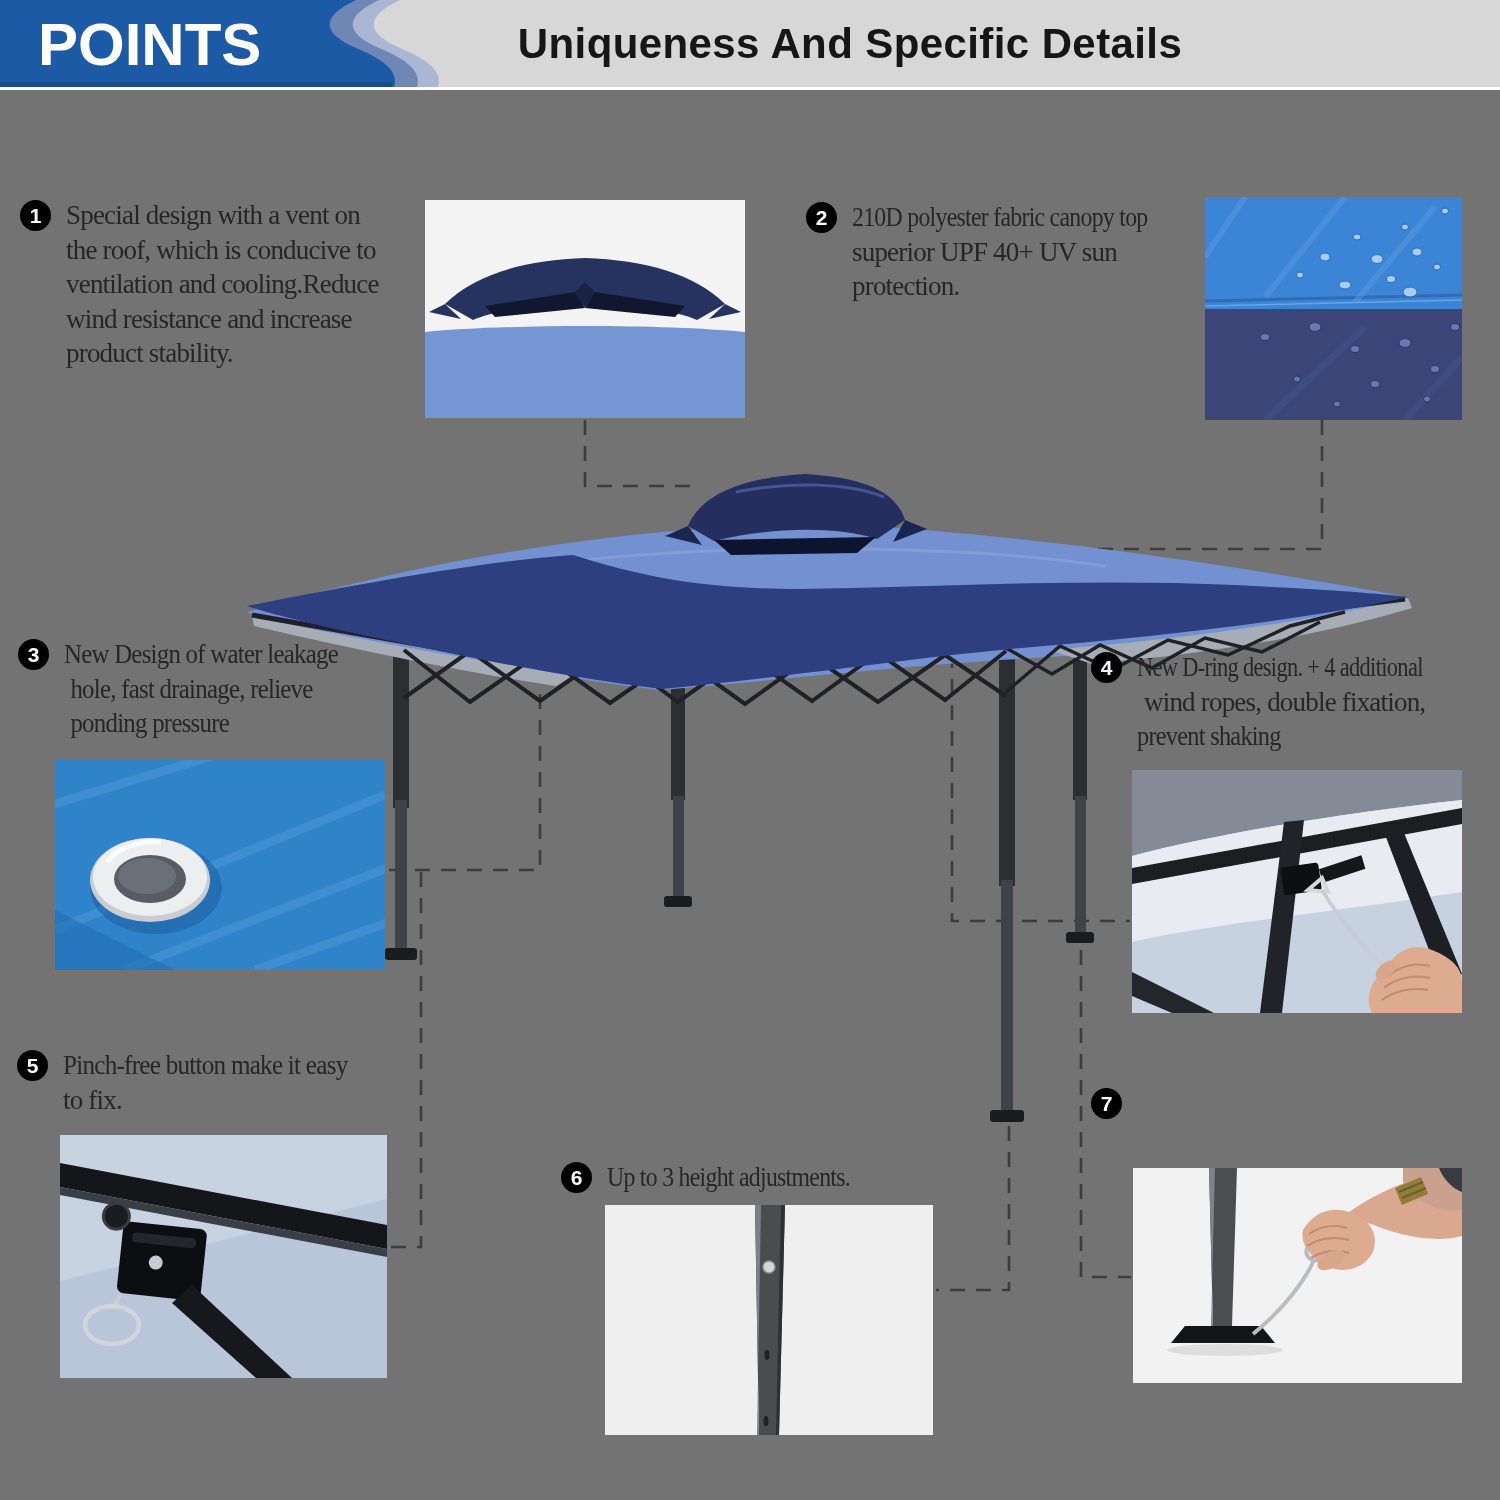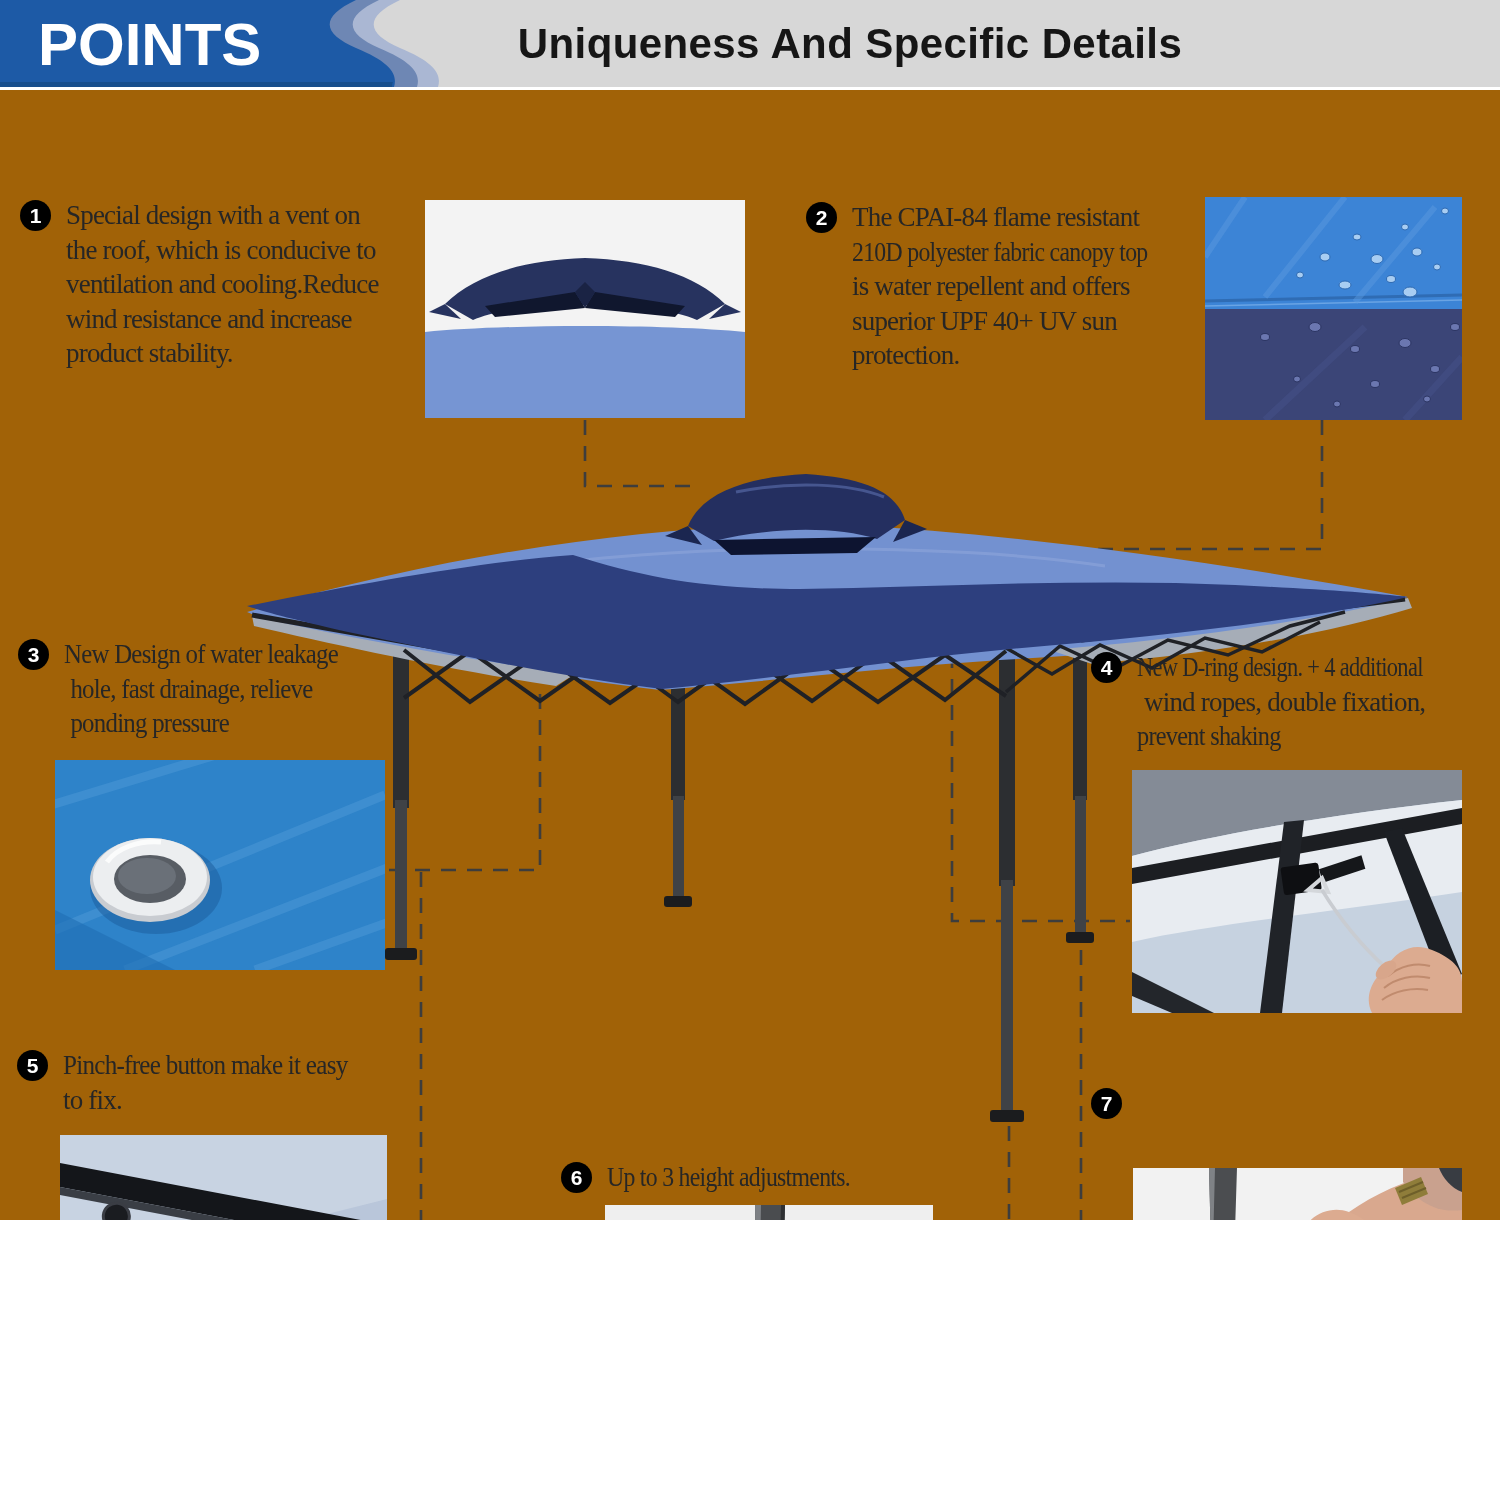--- a/index.html
+++ b/index.html
@@ -1,16 +1,16 @@
 <!DOCTYPE html>
 <html><head>
 <meta charset="utf-8">
 <style>
   html,body{margin:0;padding:0;background:#fff;}
-  .page{position:relative;width:1500px;height:1220px;background:#a16207;
+  .page{position:relative;width:1500px;height:1500px;background:#737373;
         font-family:"Liberation Sans",sans-serif;overflow:hidden;}
   
   .header{position:absolute;left:0;top:0;width:1500px;height:90px;}
   .header svg{position:absolute;left:0;top:0;}
   .badge{position:absolute;left:38px;top:10px;font-size:60px;font-weight:bold;
          color:#ffffff;letter-spacing:0px;}
   .title{position:absolute;left:310px;top:20px;width:1080px;margin:0;text-align:center;
          font-size:42px;font-weight:700;color:#161616;letter-spacing:0.4px;}
   
   .point{position:absolute;display:flex;align-items:flex-start;gap:15px;}
@@ -243,23 +243,21 @@
       <span class="pline">the roof, which is conducive to</span>
       <span class="pline">ventilation and cooling.Reduce</span>
       <span class="pline">wind resistance and increase</span>
       <span class="pline">product stability.</span>
     </div>
   </div>
 
   <div class="point" style="left:806px;top:200px;">
     <span class="pnum">2</span>
     <div class="plines">
-      <span class="pline">The CPAI-84 flame resistant</span>
       <span class="pline sx88">210D polyester fabric canopy top</span>
-      <span class="pline">is water repellent and offers</span>
       <span class="pline">superior UPF 40+ UV sun</span>
       <span class="pline">protection.</span>
     </div>
   </div>
 
   <div class="point" style="left:18px;top:637px;">
     <span class="pnum">3</span>
     <div class="plines">
       <span class="pline sx92">New Design of water leakage</span>
       <span class="pline sx92 ind">hole, fast drainage, relieve</span>

